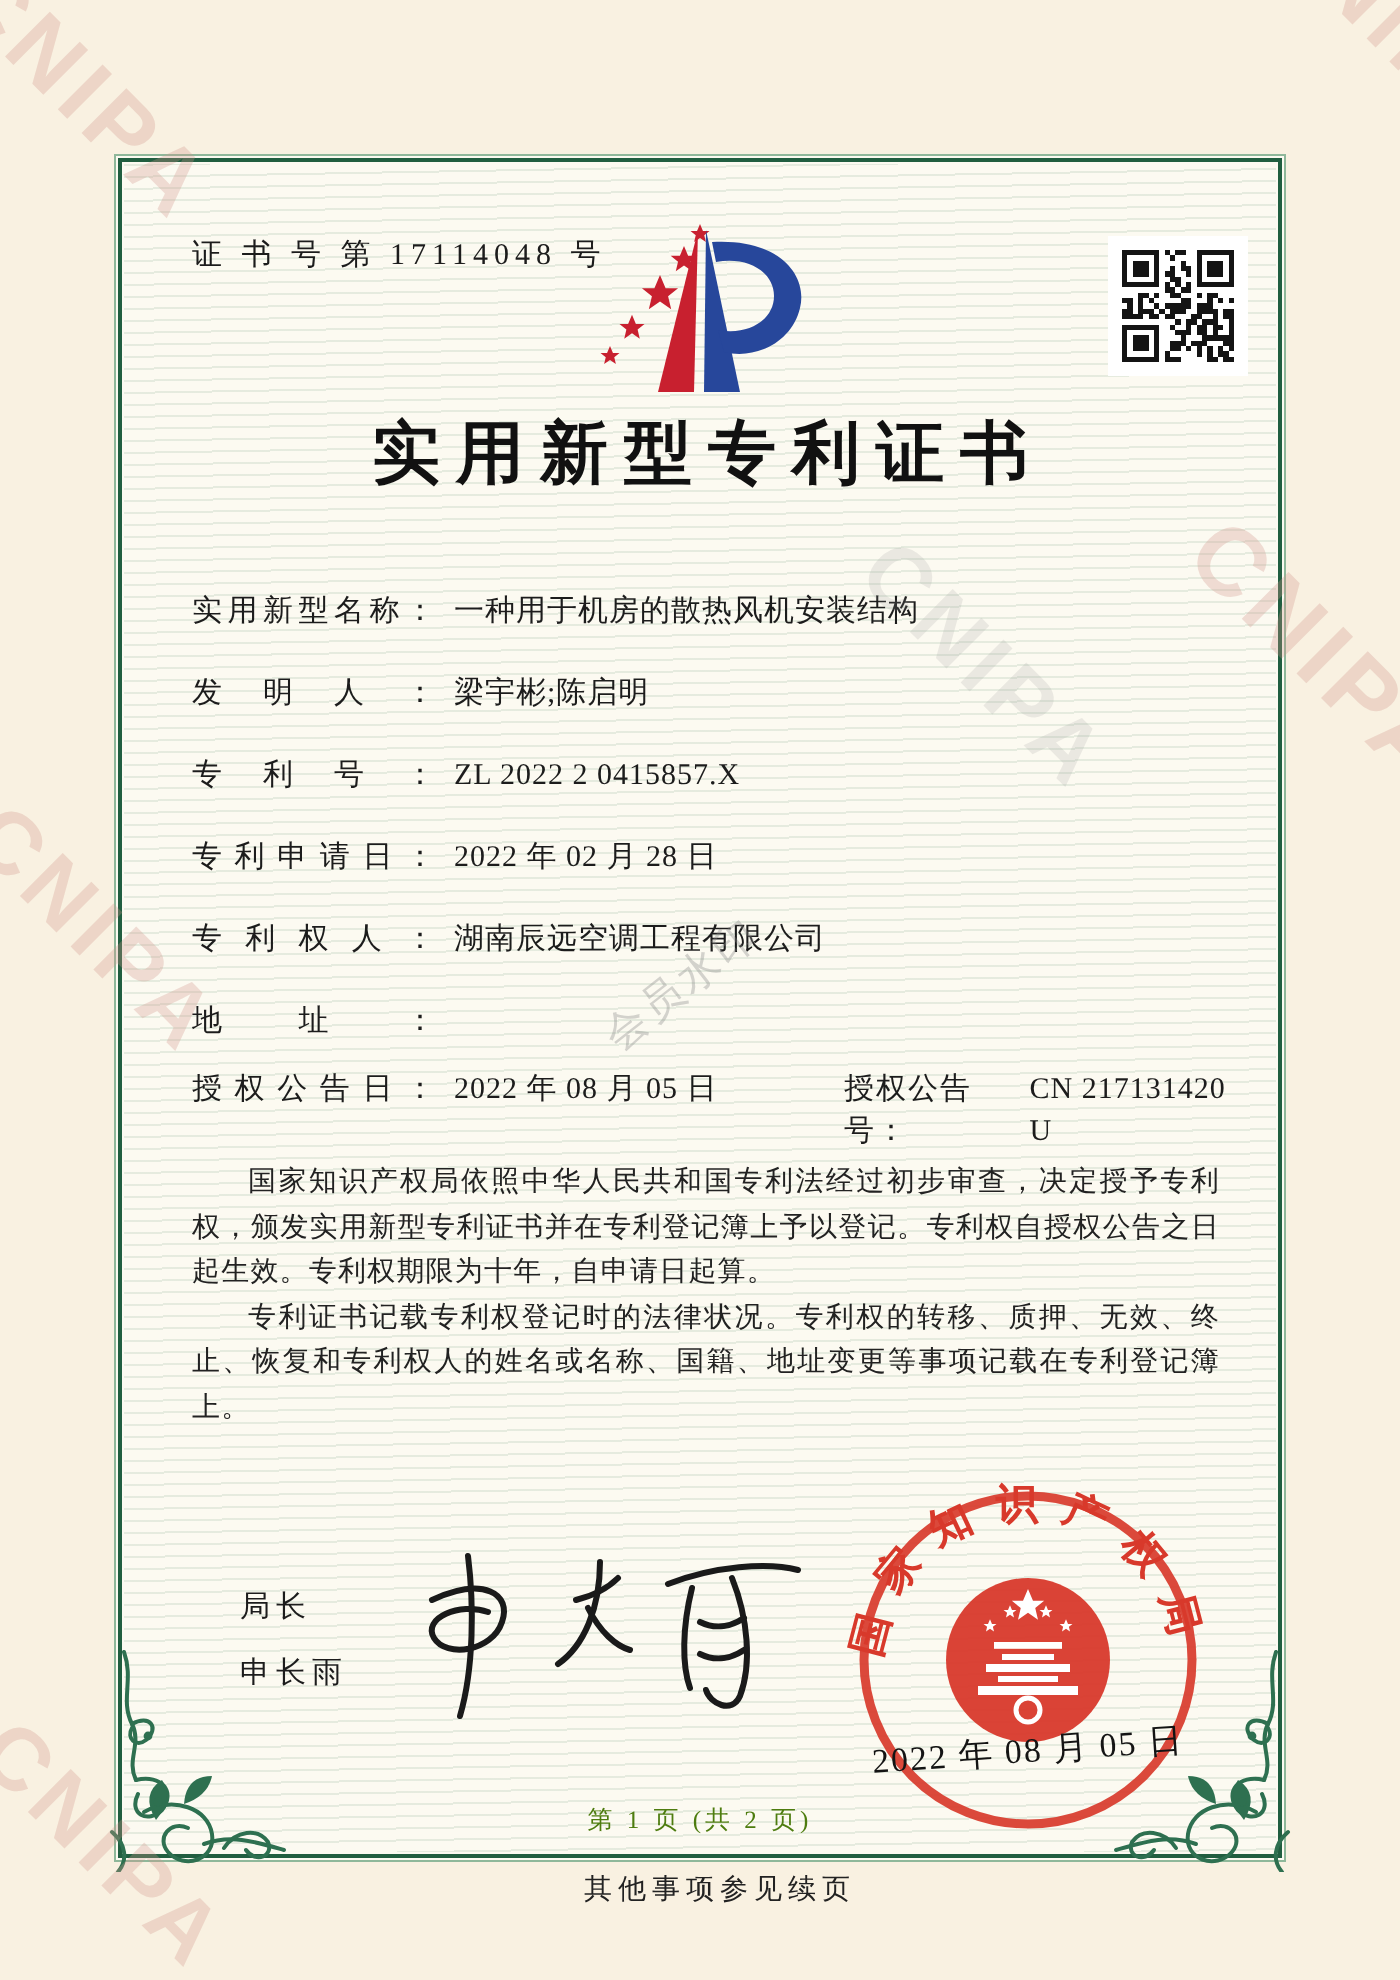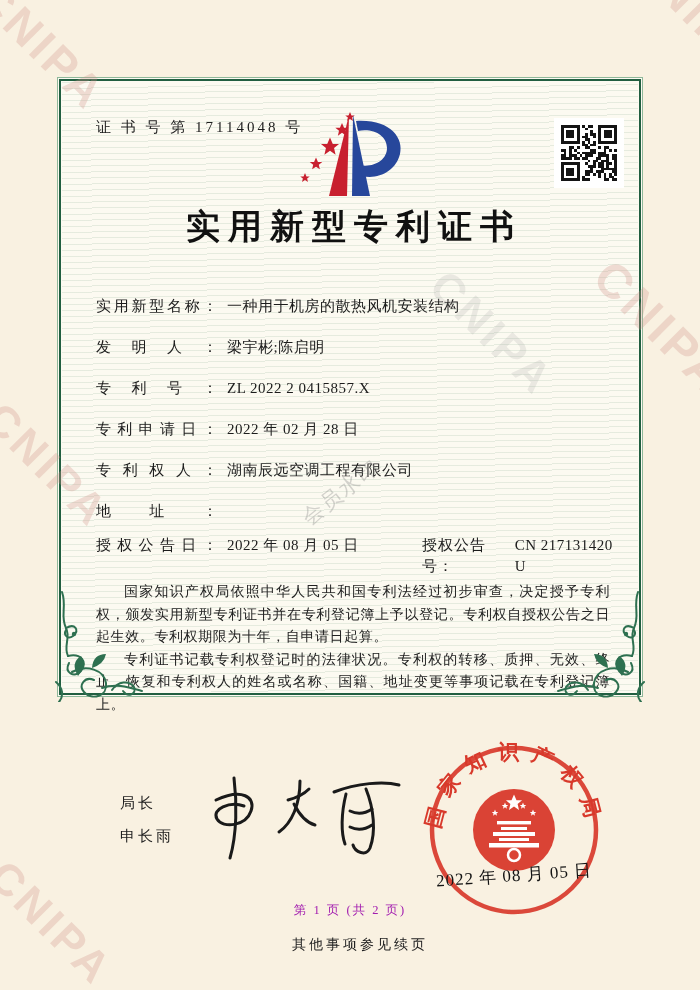--- a/index.html
+++ b/index.html
@@ -27,21 +27,21 @@
   .wm-tl { left:-38px; top:18px;  font-size:46px; transform:rotate(45deg); }
   .wm-tr { left:618px; top:-14px; font-size:44px; transform:rotate(45deg); }
   .wm-rm { left:578px; top:300px; font-size:48px; transform:rotate(45deg); }
   .wm-lm { left:-30px; top:440px; font-size:44px; transform:rotate(45deg); }
   .wm-c  { left:415px; top:308px; font-size:44px; transform:rotate(45deg); color:rgba(140,140,140,0.16); }
   .wm-bl { left:-26px; top:898px; font-size:44px; transform:rotate(45deg); }
   .wm-member { left:295px; top:478px; font-size:21px; transform:rotate(-38deg);
                font-weight:normal; letter-spacing:2px; color:rgba(135,135,135,0.35); }
   
   .frame {
-    position:absolute; left:57px; top:77px; width:586px; height:620px;
+    position:absolute; left:57px; top:77px; width:586px; height:854px;
     border:1.5px solid #8fb89a;
     background:#fcfaf1;
     z-index:1;
   }
   .frame-core {
     position:absolute; inset:1px;
     border:2.5px solid #215e40;
   }
   .frame-bg {
     position:absolute; inset:4px;
@@ -94,21 +94,21 @@
   
   .seal { position:absolute; left:360px; top:656px; width:184px; height:184px; }
   .seal-date {
     position:absolute; left:-16px; top:126px; width:216px;
     text-align:center; font-size:17px; letter-spacing:1px; color:#141414;
     transform:rotate(-4deg); font-weight:500;
   }
   
   .page-num {
     position:absolute; left:0; right:0; top:820px;
-    text-align:center; font-size:12.5px; letter-spacing:2px; color:#a21caf;
+    text-align:center; font-size:12.5px; letter-spacing:2px; color:#4d7c0f;
   }
   .note {
     position:absolute; left:0; right:0; top:936px;
     text-align:center; font-size:14px; letter-spacing:3px; color:#222;
     z-index:2;
     padding-left:20px;
   }
   
   .flourish { position:absolute; z-index:3; }
   .fl-left  { left:-10px; bottom:-10px; }

